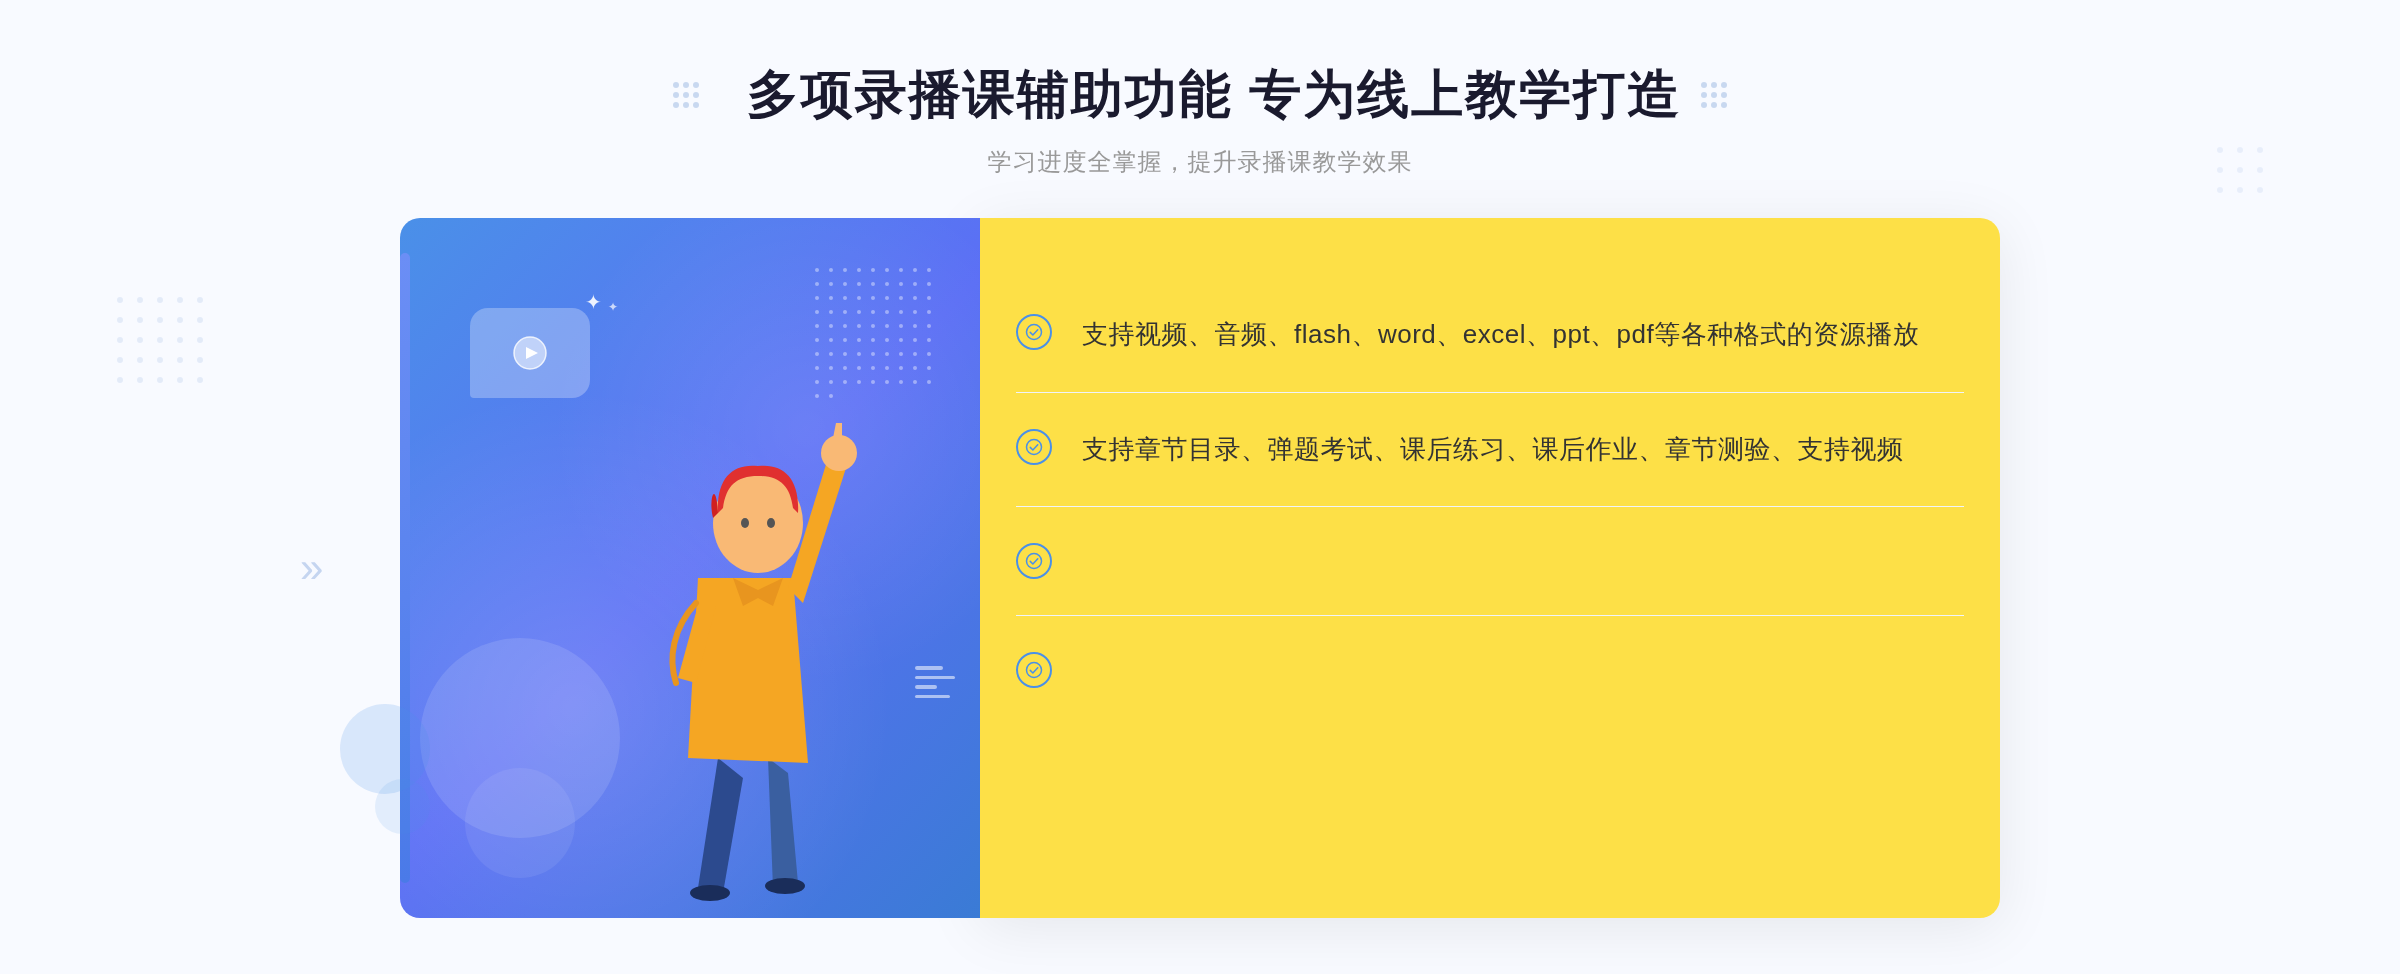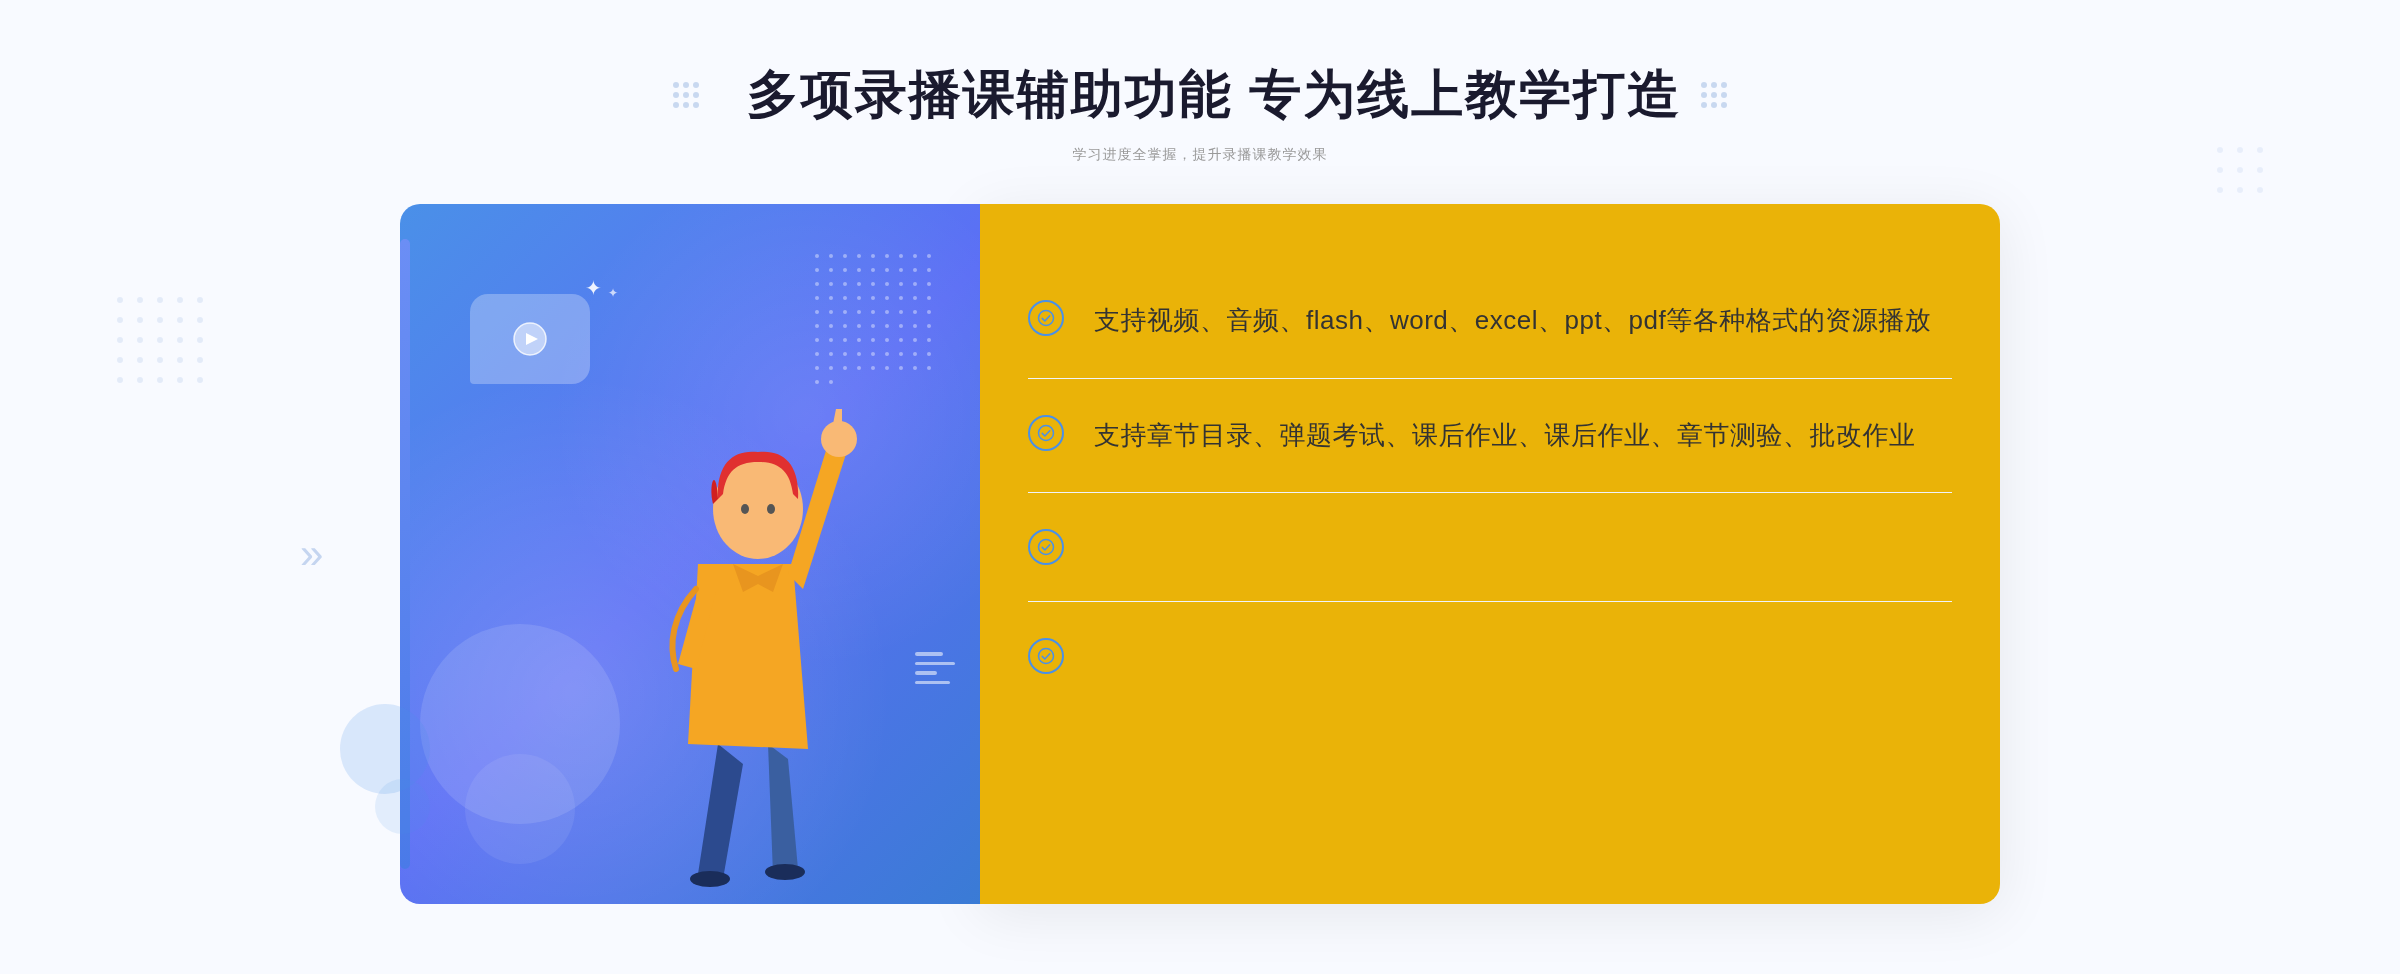--- a/index.html
+++ b/index.html
@@ -75,21 +75,21 @@
 
     .main-title {
       font-size: 52px;
       font-weight: 600;
       color: #1a1a2e;
       letter-spacing: 2px;
       margin-left: 28px;
     }
 
     .subtitle {
-      font-size: 14px;
+      font-size: 24px;
       color: #999999;
       letter-spacing: 1px;
     }
 
     
     .content-area {
       display: flex;
       align-items: stretch;
       width: 1600px;
       margin: 0 auto;
@@ -125,23 +125,23 @@
       bottom: 0;
       left: 50%;
       transform: translateX(-30%);
       width: 340px;
       height: 580px;
     }
 
     
     .features-panel {
       flex: 1;
-      background: #eab308;
+      background: #fde047;
       border-radius: 0 20px 20px 0;
-      padding: 60px 48px;
+      padding: 60px 36px;
       box-shadow: 0 10px 60px rgba(0,0,0,0.08);
     }
 
     .feature-item {
       display: flex;
       align-items: flex-start;
       padding: 36px 0;
       border-bottom: 1px solid #f0f4fa;
     }
 
@@ -408,21 +408,21 @@
         <p class="feature-text">支持视频、音频、flash、word、excel、ppt、pdf等各种格式的资源播放</p>
       </div>
 
       <div class="feature-item">
         <div class="check-circle">
           <svg viewBox="0 0 24 24" fill="none" xmlns="http://www.w3.org/2000/svg">
             <circle cx="12" cy="12" r="10" stroke="#4a90e8" stroke-width="2"></circle>
             <path d="M7 12.5 L10.5 16 L17 9" stroke="#4a90e8" stroke-width="2" stroke-linecap="round" stroke-linejoin="round"></path>
           </svg>
         </div>
-        <p class="feature-text">支持章节目录、弹题考试、课后作业、课后作业、章节测验、批改作业</p>
+        <p class="feature-text">支持章节目录、弹题考试、课后练习、课后作业、章节测验、支持视频</p>
       </div>
 
       <div class="feature-item">
         <div class="check-circle">
           <svg viewBox="0 0 24 24" fill="none" xmlns="http://www.w3.org/2000/svg">
             <circle cx="12" cy="12" r="10" stroke="#4a90e8" stroke-width="2"></circle>
             <path d="M7 12.5 L10.5 16 L17 9" stroke="#4a90e8" stroke-width="2" stroke-linecap="round" stroke-linejoin="round"></path>
           </svg>
         </div>
       </div>

